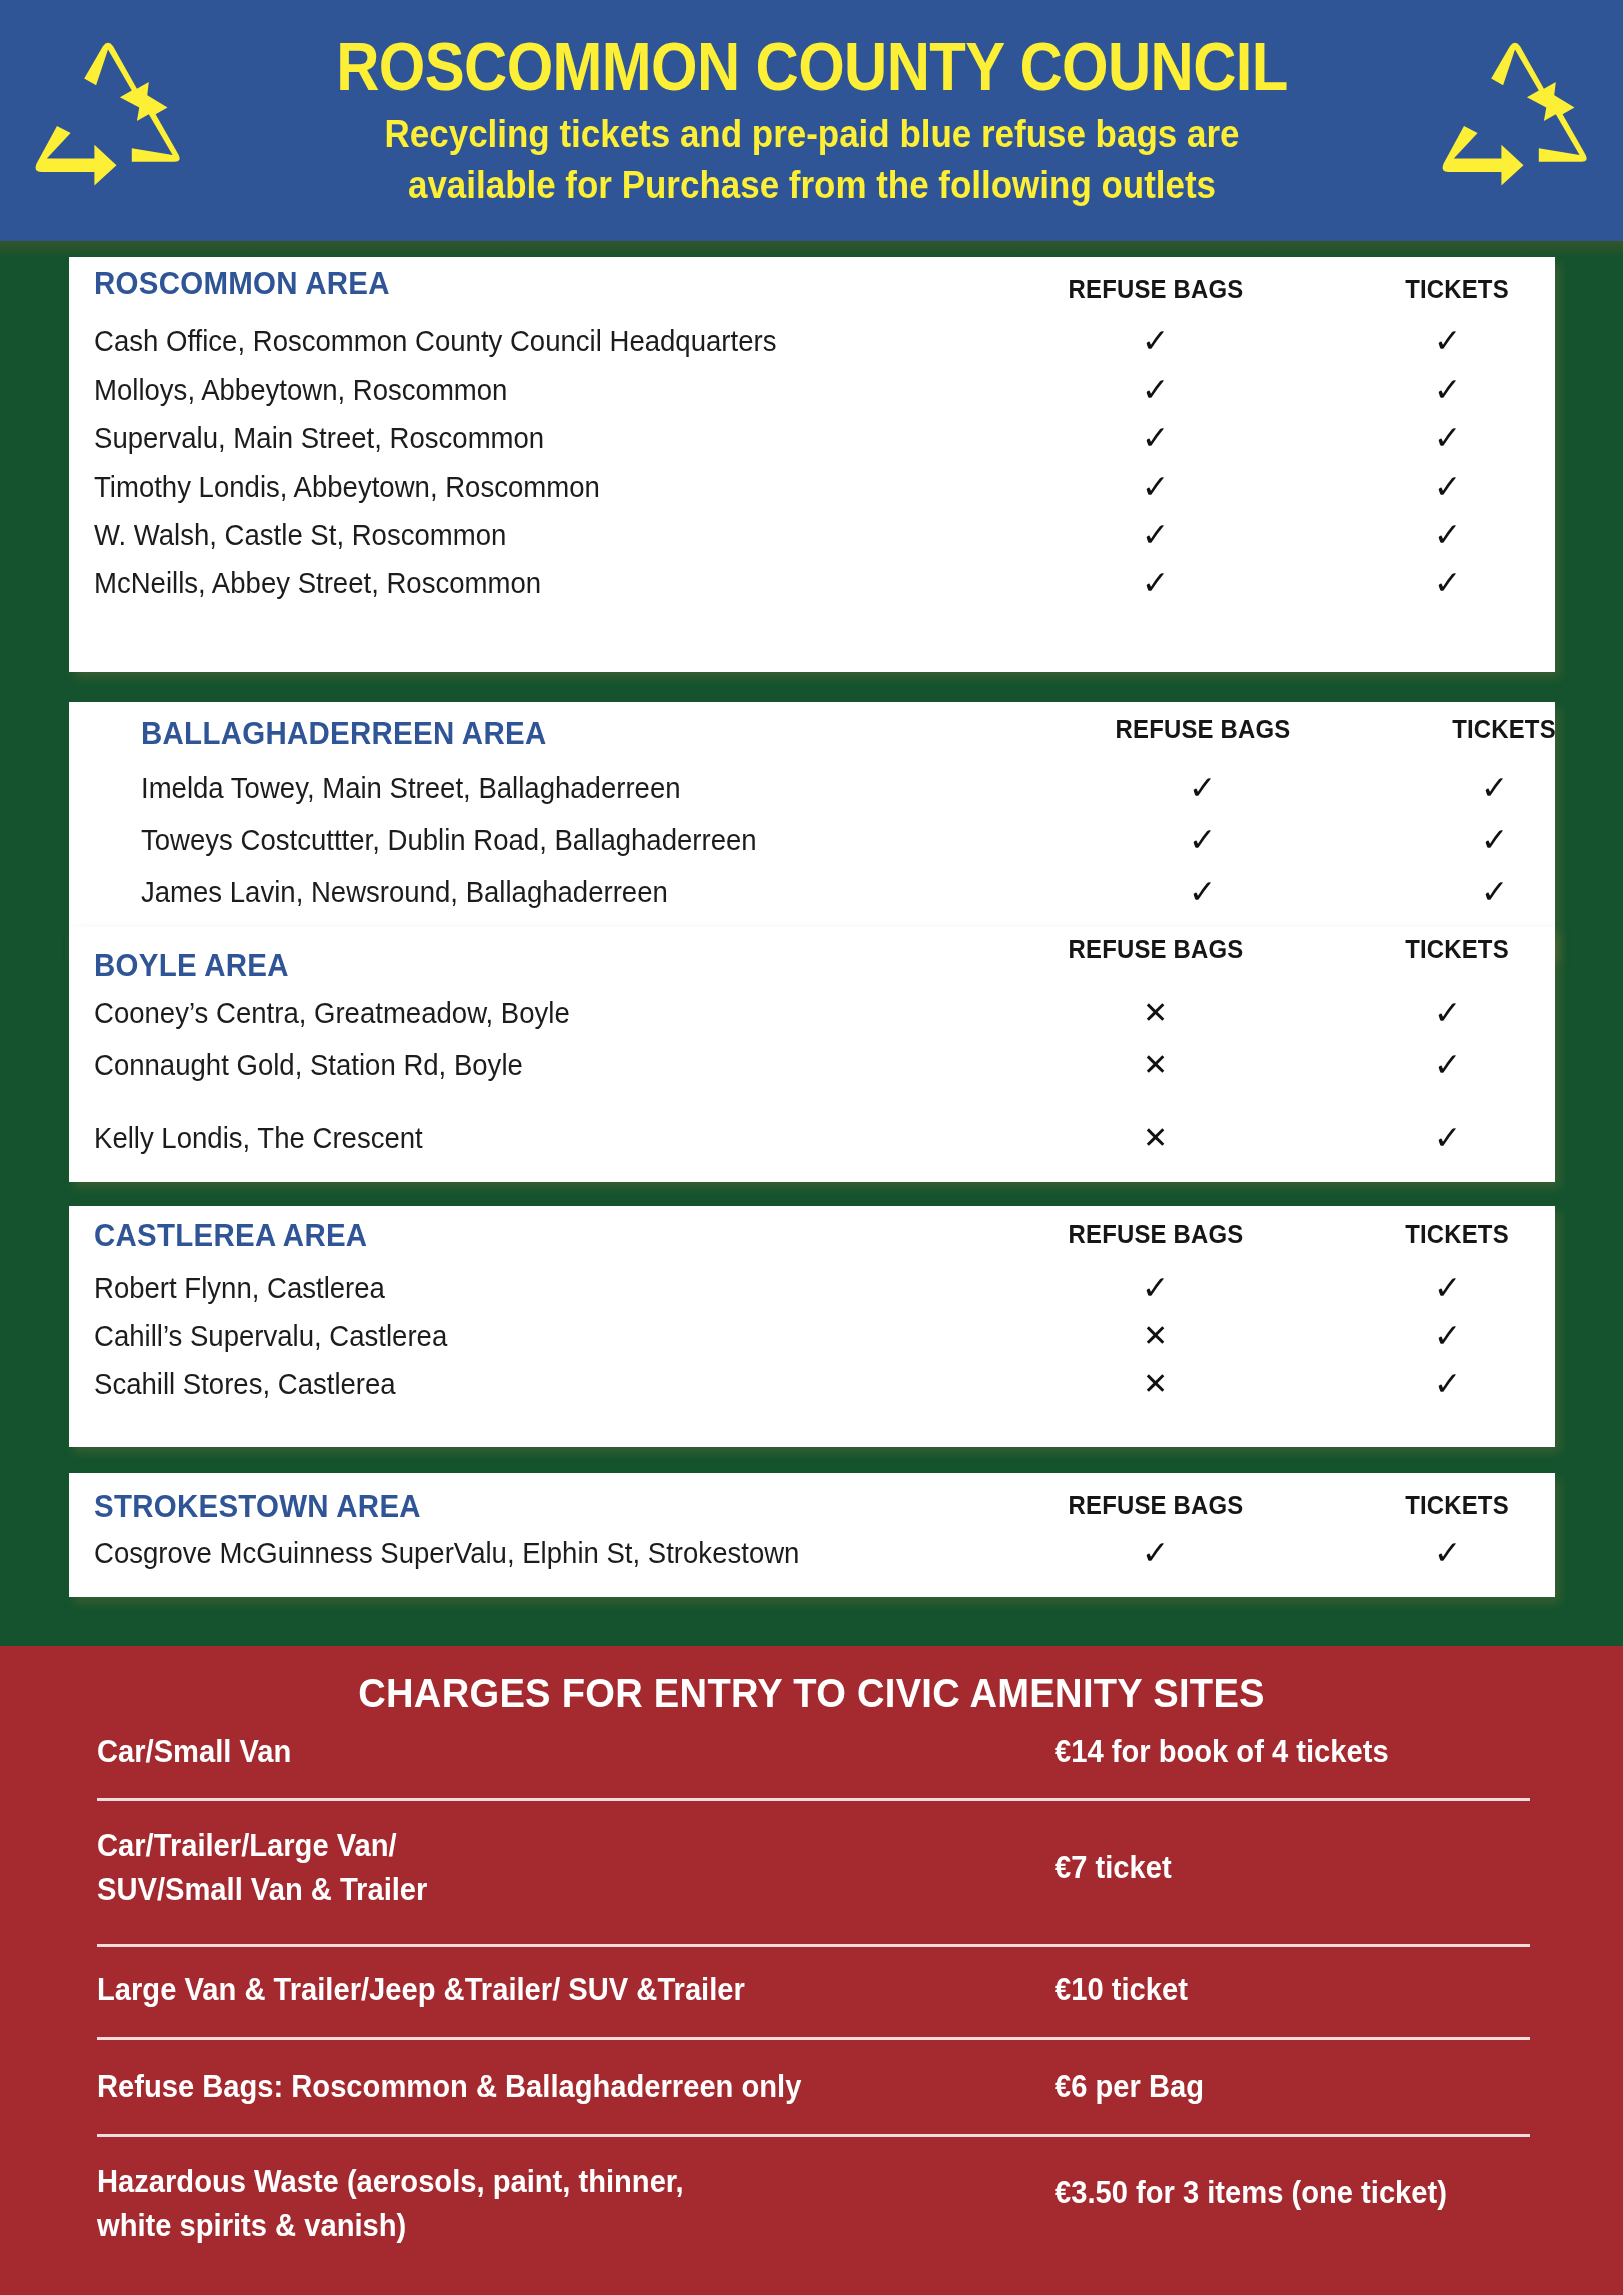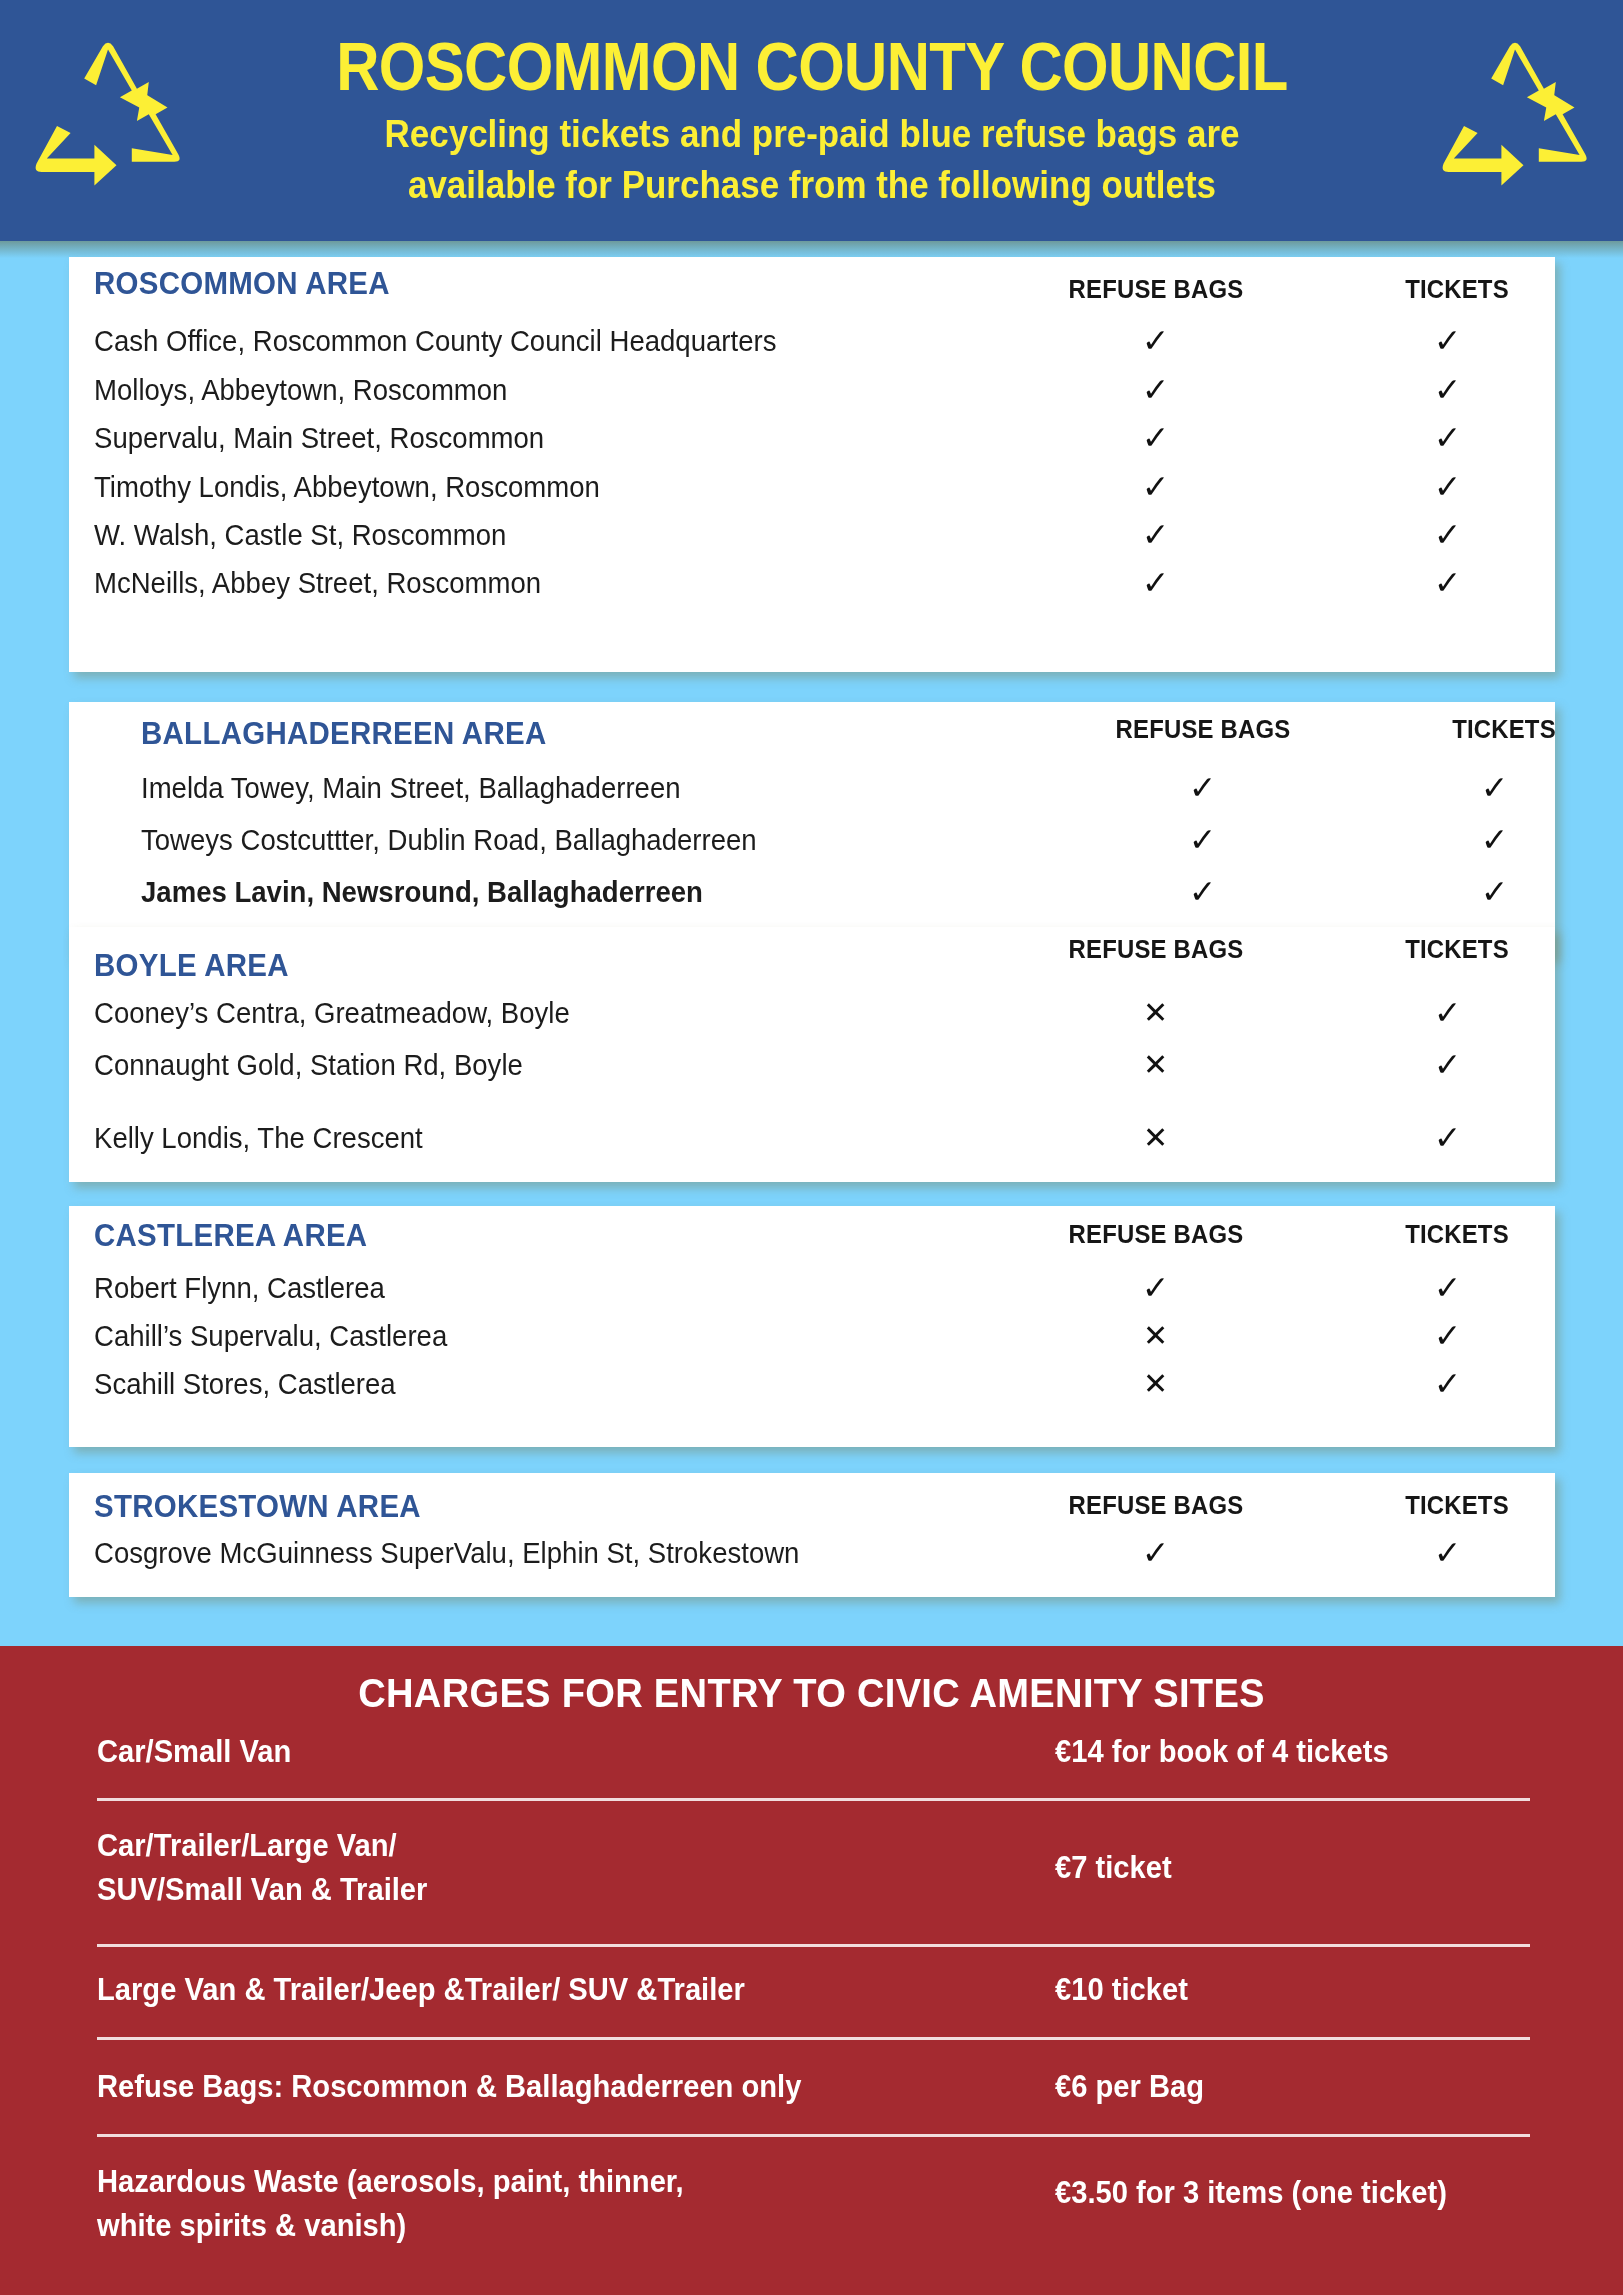--- a/index.html
+++ b/index.html
@@ -4,21 +4,21 @@
 <style>
   html, body {
     margin: 0;
     padding: 0;
     background: #ffffff;
   }
   #page {
     position: relative;
     width: 1623px;
     height: 2295px;
-    background: #7dd3fc;
+    background: #14532d;
     font-family: "Liberation Sans", sans-serif;
     overflow: hidden;
   }
 
   
   #header {
     position: absolute;
     left: 0; top: 0;
     width: 1623px;
     height: 241px;
@@ -274,21 +274,21 @@
           <div class="outlet-row" style="top: 62px;">
             <div class="outlet-name">Imelda Towey, Main Street, Ballaghaderreen</div>
             <div class="mark bags">✓</div>
             <div class="mark tickets">✓</div>
           </div>
           <div class="outlet-row" style="top: 114px;">
             <div class="outlet-name">Toweys Costcuttter, Dublin Road, Ballaghaderreen</div>
             <div class="mark bags">✓</div>
             <div class="mark tickets">✓</div>
           </div>
-          <div class="outlet-row" style="top: 166px; font-weight: bold;">
+          <div class="outlet-row" style="top: 166px;">
             <div class="outlet-name">James Lavin, Newsround, Ballaghaderreen</div>
             <div class="mark bags">✓</div>
             <div class="mark tickets">✓</div>
           </div>
         </div>
       </div>
       <div class="card" style="top: 927px; height: 255px;">
         <div class="card-inner">
           <div class="area-title" style="top: 21px;">BOYLE AREA</div>
           <div class="col-head bags" style="top: 6.5px;">REFUSE BAGS</div>

